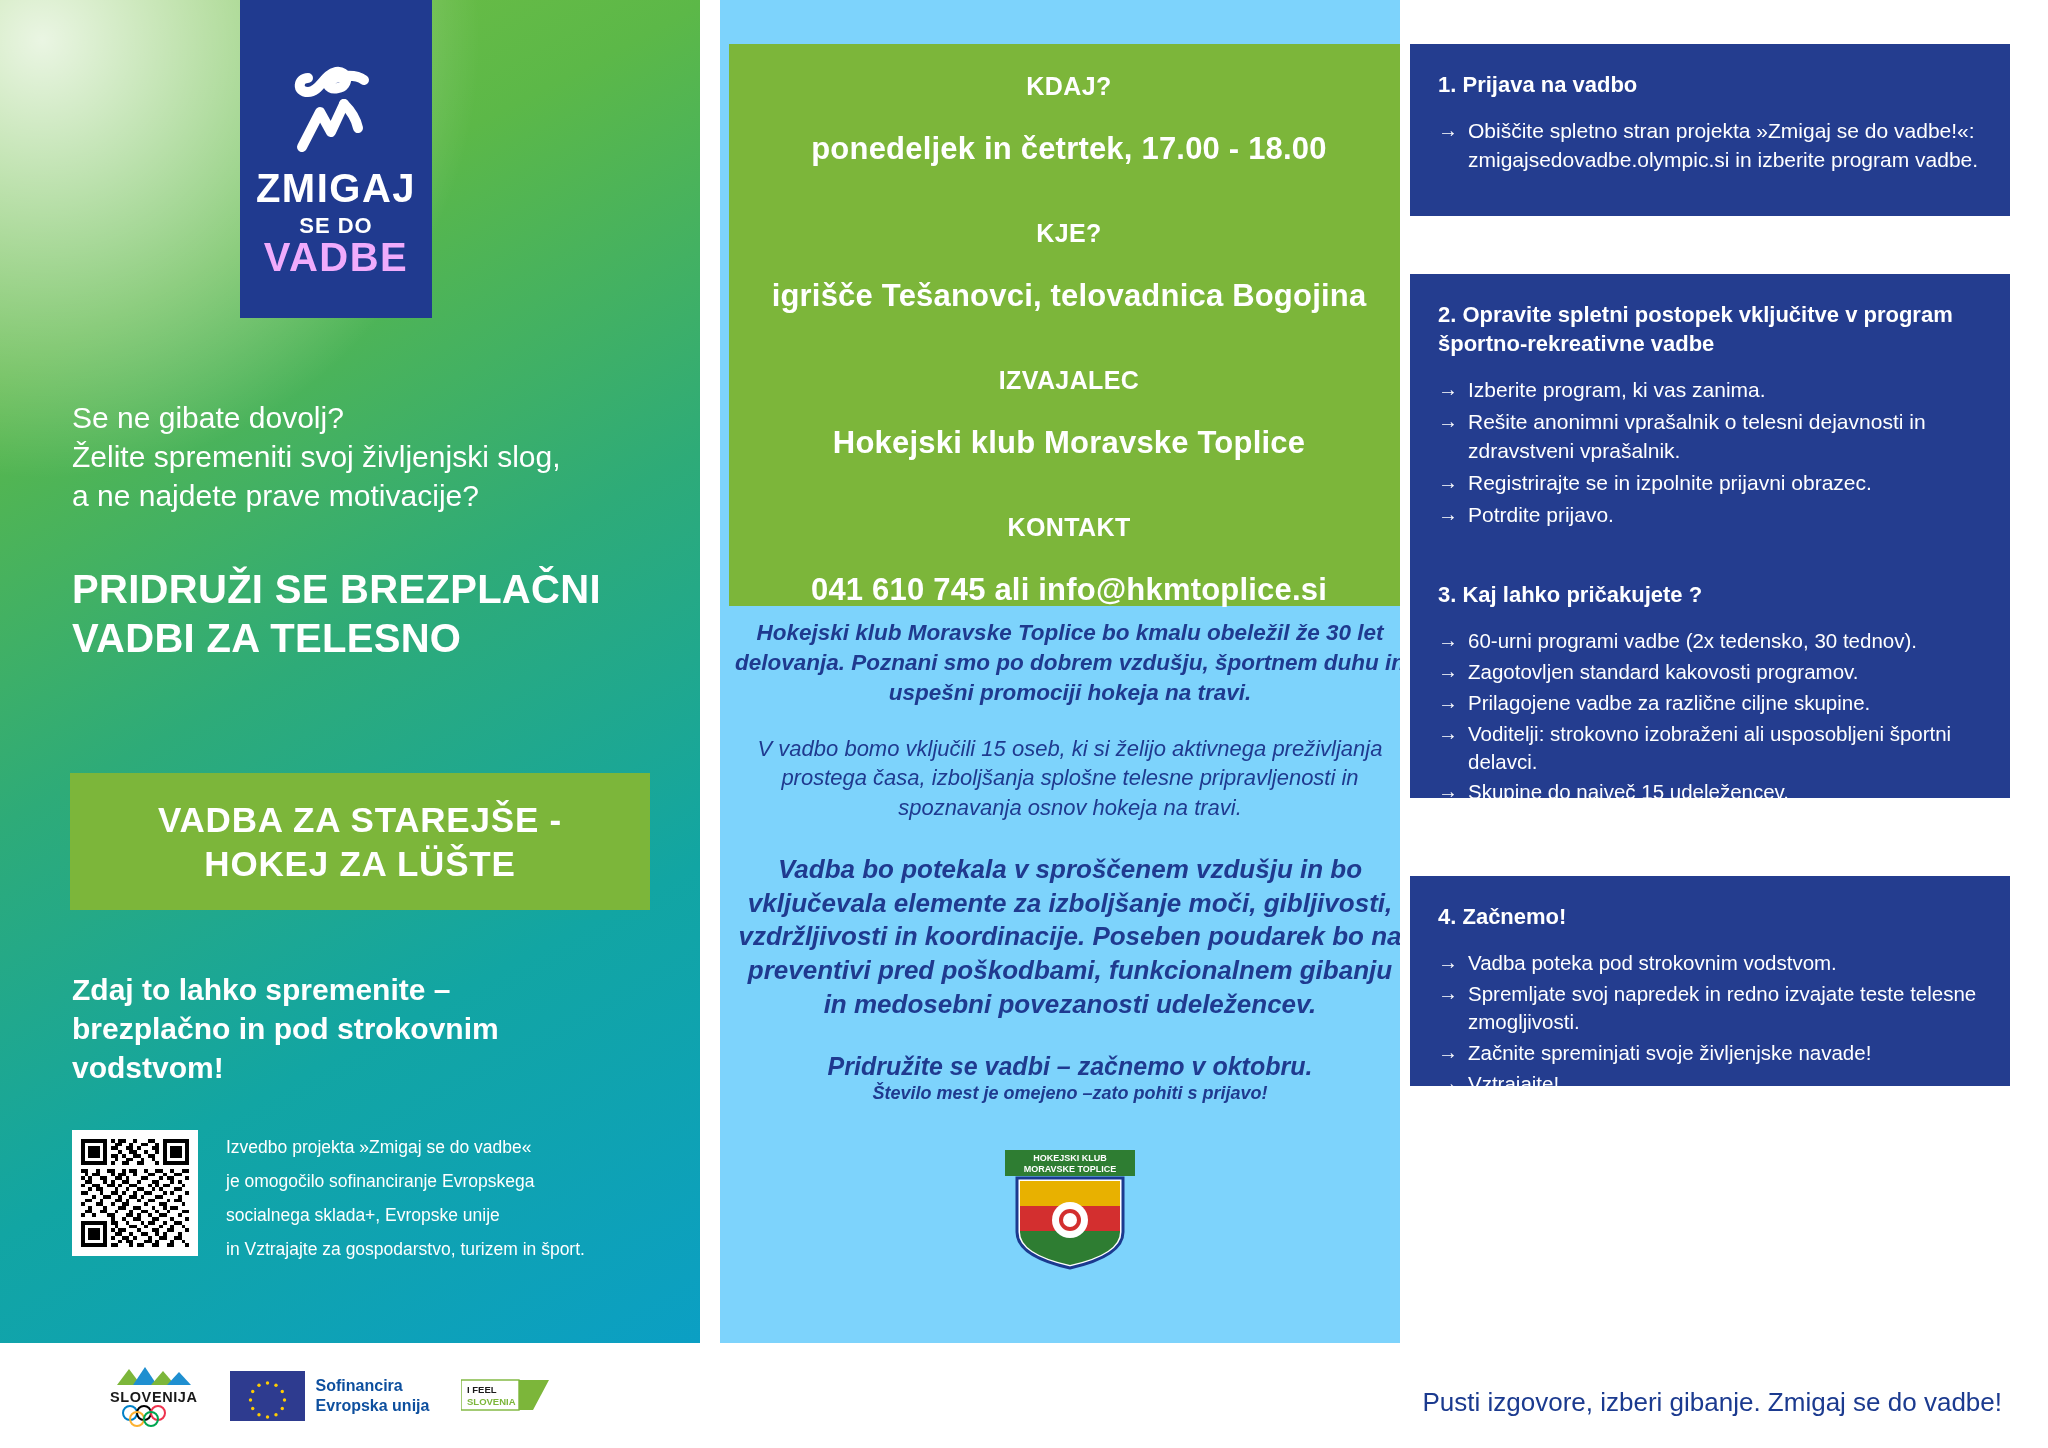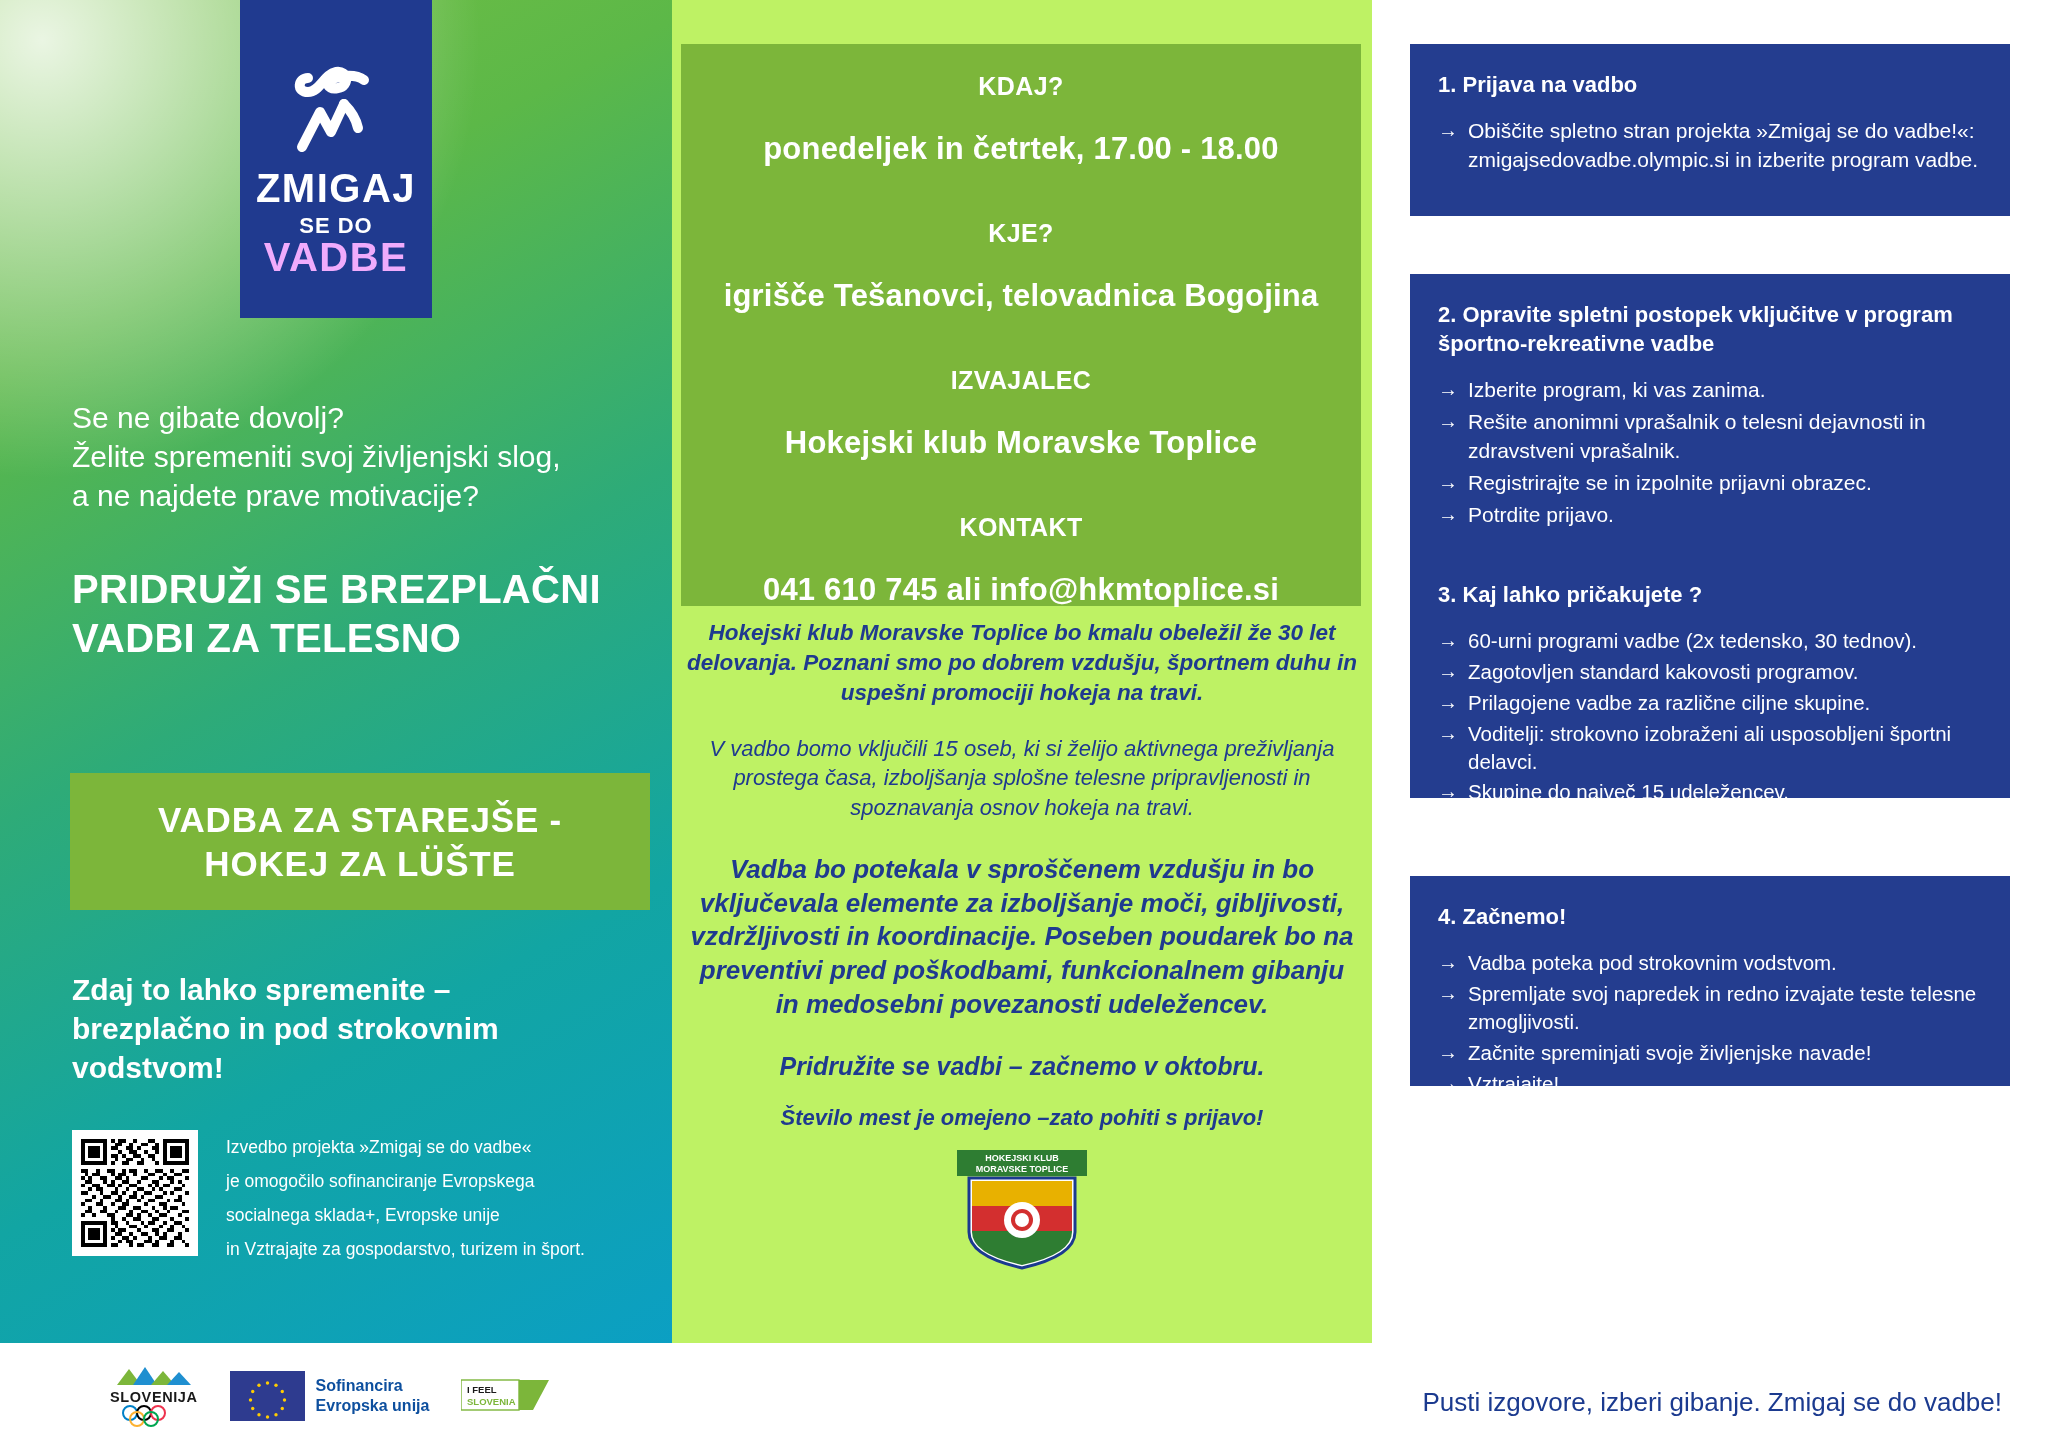--- a/index.html
+++ b/index.html
@@ -110,22 +110,22 @@
   .ifeel {
     width: 88px; height: 44px; position: relative;
   }
   .footer-slogan {
     position: absolute; right: 46px; top: 44px;
     color: #1b3a8f; font-size: 26px; font-weight: 400;
   }
 
   
   .mid-col {
-    position: absolute; left: 672px; top: 0; width: 700px; height: 1343px;
-    background: #bef264;
+    position: absolute; left: 720px; top: 0; width: 700px; height: 1343px;
+    background: #7dd3fc;
   }
   .mid-green {
     position: absolute; left: 9px; top: 44px;
     width: 680px; height: 562px;
     background: #7cb63a;
     padding: 28px 24px 20px;
     text-align: center;
   }
   .mg-label {
     color: #ffffff; font-size: 25px; font-weight: 800; letter-spacing: 0.4px;
@@ -147,22 +147,22 @@
   }
   .p-big-italic {
     color: #1f3a8f; font-size: 26px; font-weight: 800; font-style: italic;
     line-height: 1.30; margin-top: 30px; text-align: center;
   }
   .p-join {
     color: #1f3a8f; font-size: 25px; font-weight: 800; font-style: italic;
     line-height: 1.3; margin-top: 28px; text-align: center;
   }
   .p-limited {
-    color: #1f3a8f; font-size: 22px; font-weight: 800; font-style: italic;
-    line-height: 1.3; margin-top: 22px; text-align: center;
+    color: #1f3a8f; font-size: 18px; font-weight: 800; font-style: italic;
+    line-height: 1.3; text-align: center;
   }
   .club-crest {
     position: absolute; left: 50%; transform: translateX(-50%);
     top: 1150px; width: 150px;
   }
 
   
   .right-col {
     position: absolute; left: 1400px; top: 0; width: 648px; height: 1343px;
     background: #ffffff;

